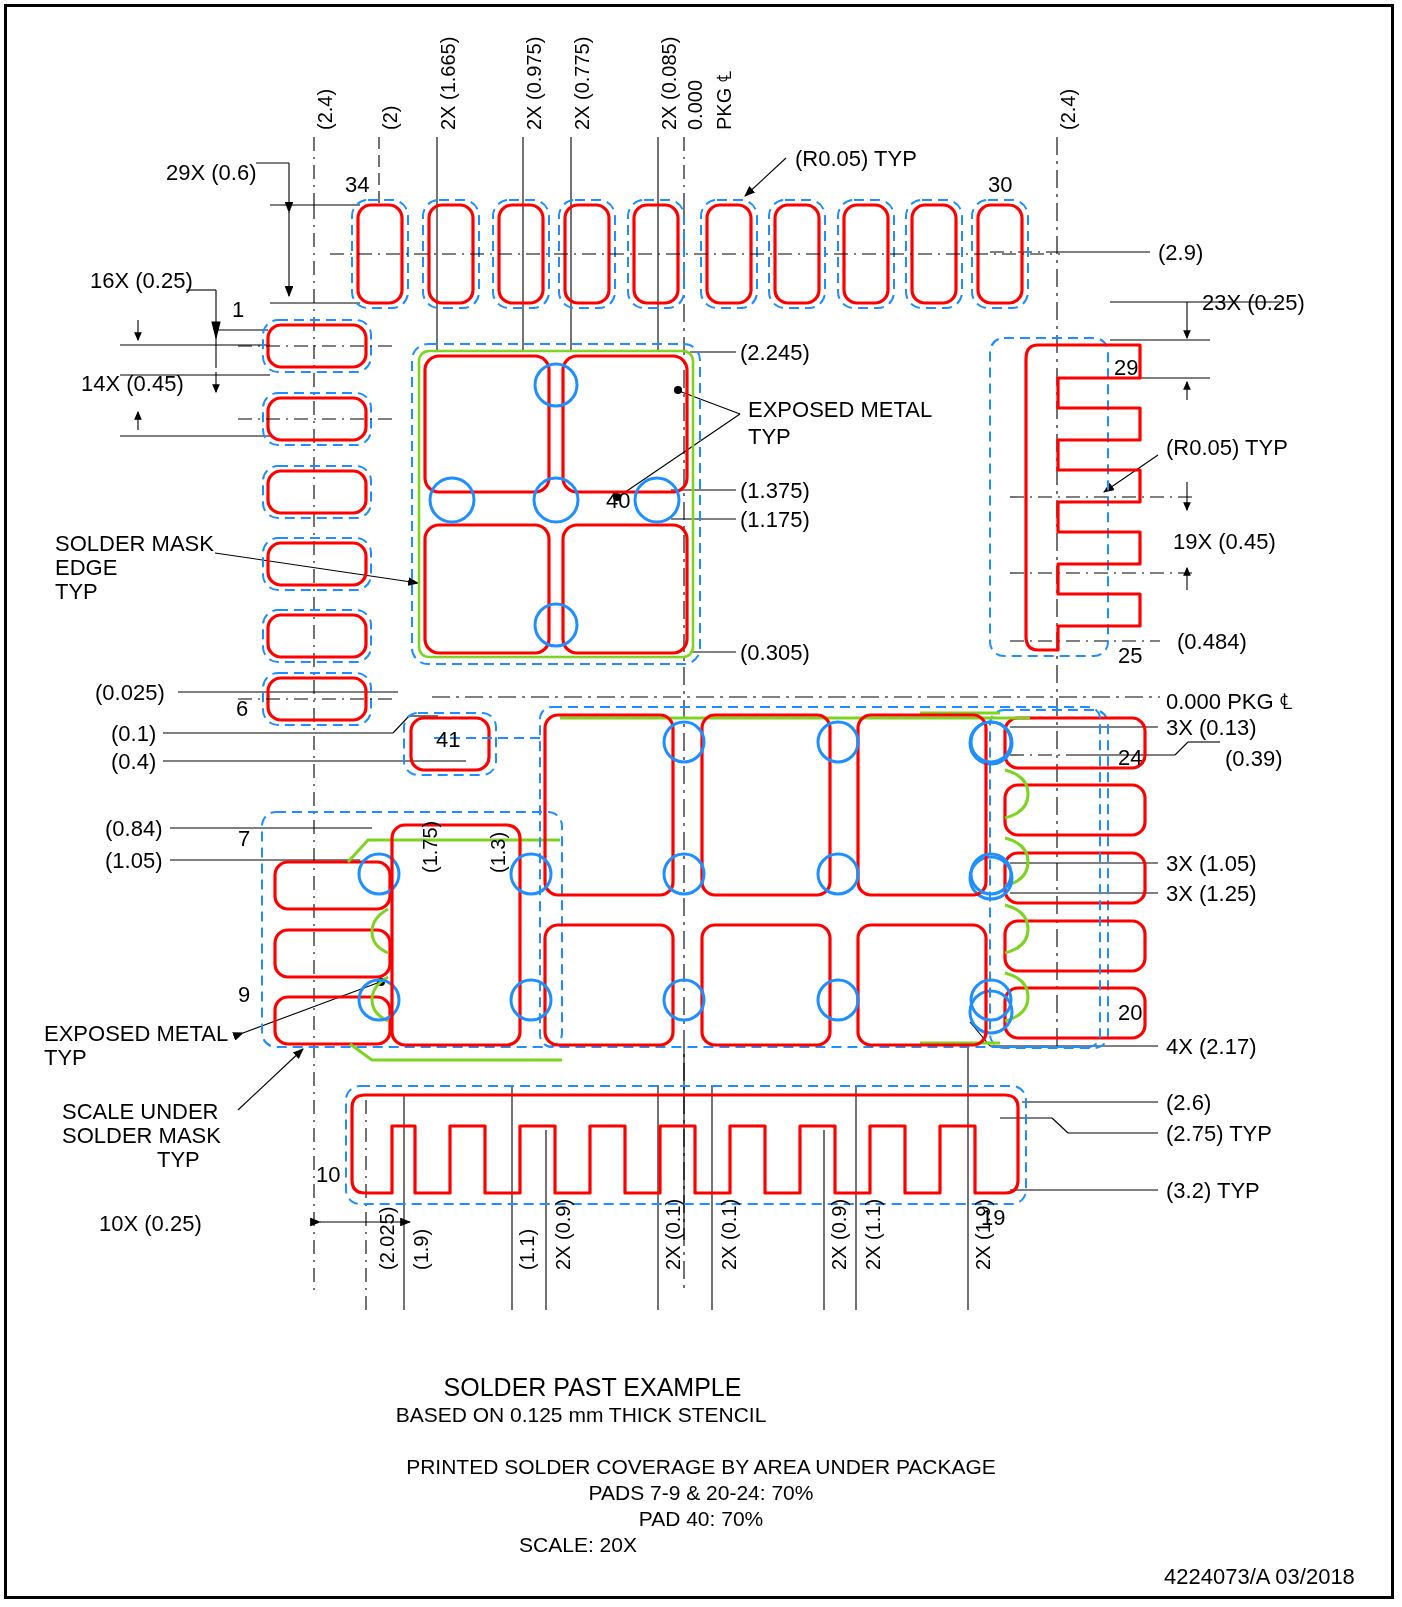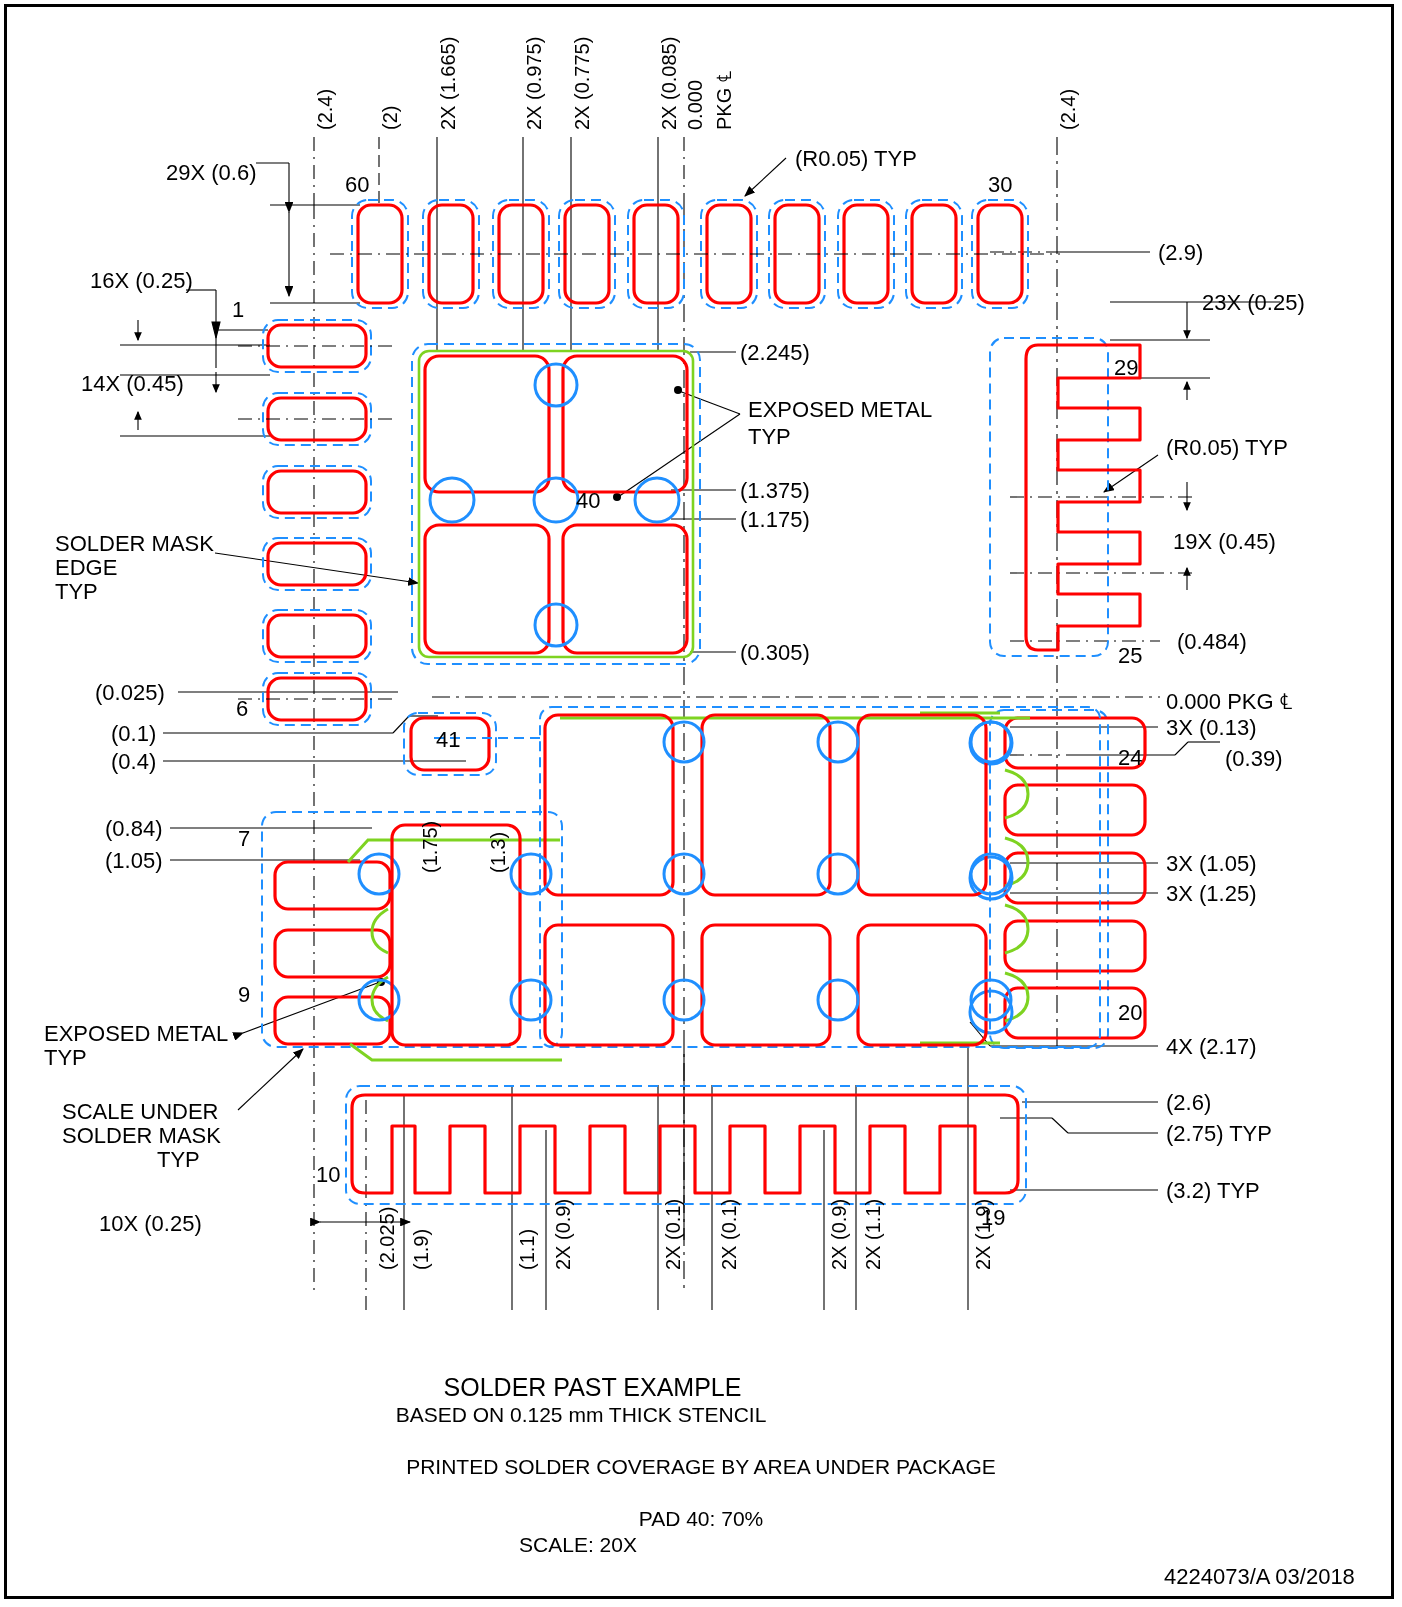--- a/index.html
+++ b/index.html
@@ -397,25 +397,26 @@
   <div class="txt t22" style="left:236px;top:696px;">6</div>
   <div class="txt t22" style="left:238px;top:826px;">7</div>
   <div class="txt t22" style="left:238px;top:982px;">9</div>
   <div class="txt t22" style="left:316px;top:1162px;">10</div>
   <div class="txt t22" style="left:981px;top:1205px;">19</div>
   <div class="txt t22" style="left:1118px;top:1000px;">20</div>
   <div class="txt t22" style="left:1118px;top:745px;">24</div>
   <div class="txt t22" style="left:1118px;top:643px;">25</div>
   <div class="txt t22" style="left:1114px;top:355px;">29</div>
   <div class="txt t22" style="left:988px;top:172px;">30</div>
-  <div class="txt t22" style="left:345px;top:172px;">60</div>
-  <div class="txt t22" style="left:576px;top:488px;">40</div>
+  <div class="txt t22" style="left:345px;top:172px;">34</div>
+  <div class="txt t22" style="left:576px;top:488px;padding-left:30px;">40</div>
   <div class="txt t22" style="left:436px;top:727px;">41</div>
 
   <div class="txt title" style="left:0;top:1373px;width:1185px;text-align:center;">SOLDER PAST EXAMPLE</div>
   <div class="txt sub" style="left:0;top:1403px;width:1162px;text-align:center;">BASED ON 0.125 mm THICK STENCIL</div>
 
   <div class="txt sub" style="left:0;top:1455px;width:1402px;text-align:center;">PRINTED SOLDER COVERAGE BY AREA UNDER PACKAGE</div>
+  <div class="txt sub" style="left:0;top:1481px;width:1402px;text-align:center;">PADS 7-9 &amp; 20-24: 70%</div>
   <div class="txt sub" style="left:0;top:1507px;width:1402px;text-align:center;">PAD 40: 70%</div>
   <div class="txt sub" style="left:0;top:1533px;width:1156px;text-align:center;">SCALE: 20X</div>
 
   <div class="txt t22" style="left:1164px;top:1564px;">4224073/A   03/2018</div>
 </div>
 
 </body></html>

